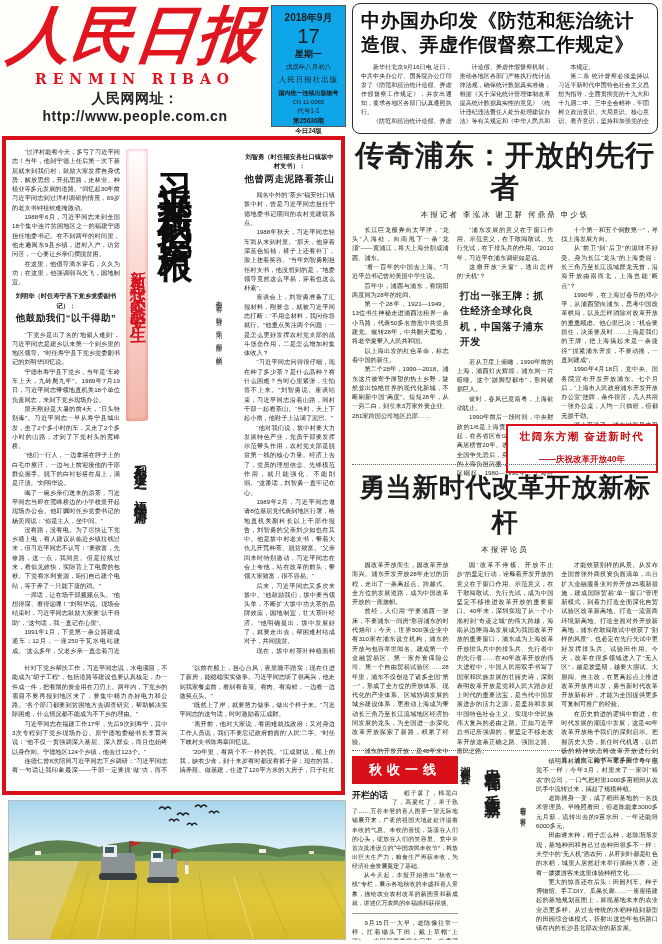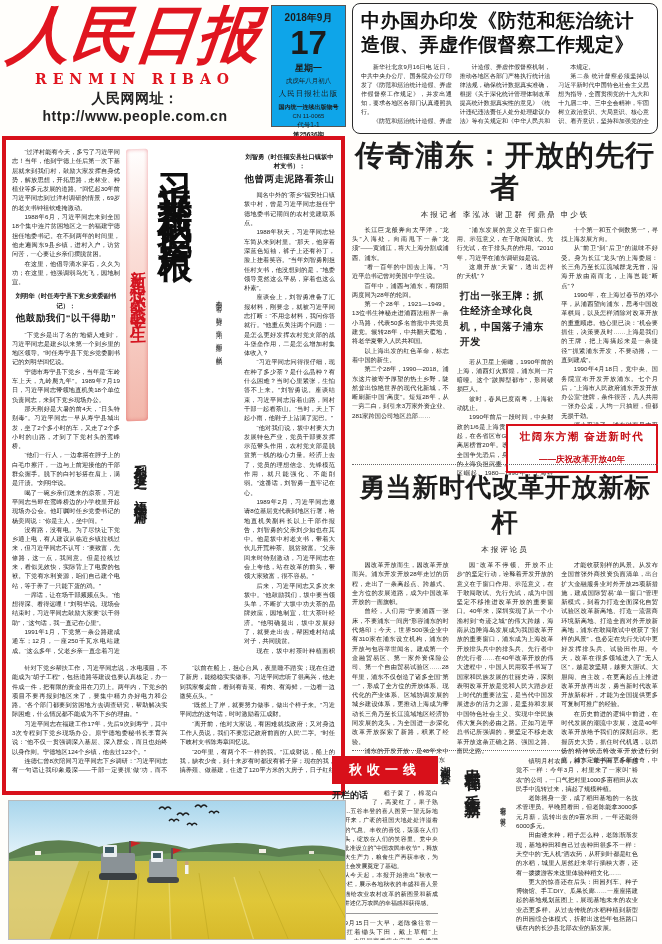--- a/index.html
+++ b/index.html
@@ -8,21 +8,21 @@
   #page { position:relative; width:662px; height:944px; background:#fffefb; margin:0 auto; overflow:hidden; color:#1c1c1c; }
 
   
   .brand { position:absolute; left:4px; top:2px; width:262px; height:130px; text-align:center; }
   .brand-title { font-family:"DejaVu Serif", serif; font-size:62px; line-height:1.05; font-weight:900; font-style:italic; color:#e0151f; letter-spacing:1px; transform:skewX(-6deg); white-space:nowrap; }
   .brand-latin { margin-top:4px; color:#e0151f; font-weight:bold; font-size:14px; letter-spacing:6px; font-family:"DejaVu Serif", serif; }
   .brand-site { margin-top:3px; font-size:14px; font-weight:bold; color:#222; letter-spacing:0.5px; }
 
   .datebox { position:absolute; left:271px; top:5px; width:75px; height:122px; border:1.5px solid #555; background:#0ea5e9; display:flex; flex-direction:column; align-items:center; padding-top:5px; gap:1px; }
   .db-ym { font-size:10px; font-weight:bold; }
-  .db-day { font-size:33px; font-weight:bold; line-height:1.05; }
+  .db-day { font-size:20px; font-weight:normal; line-height:1.05; }
   .db-week { font-size:9px; font-weight:bold; }
   .db-lunar { font-size:6.5px; margin-top:1px; }
   .db-pub { font-size:7.5px; margin-top:2px; letter-spacing:1px; }
   .db-issn-label { font-size:6px; font-weight:bold; margin-top:3px; }
   .db-issn { font-size:6px; }
   .db-code { font-size:6.5px; margin-top:1px; }
   .db-issue { font-size:6.5px; font-weight:bold; }
   .db-pages { font-size:6.5px; font-weight:bold; }
 
   
@@ -64,21 +64,21 @@
   .dv1 { top:464px; } .dv2 { top:750px; }
 
   
   .editorial { position:absolute; left:352px; top:470px; width:306px; height:278px; }
   .ed-headline { font-size:26px; font-weight:900; text-align:center; letter-spacing:0.5px; }
   .ed-byline { font-size:7.5px; text-align:center; margin:5px 0 5px; letter-spacing:2px; }
   .ed-cols { display:flex; gap:8px; height:206px; overflow:hidden; }
   .ed-col { flex:1; font-size:6.2px; line-height:1.5; text-align:justify; overflow:hidden; }
 
   
-  .harvest { position:absolute; left:332px; top:756px; width:306px; height:184px; display:flex; }
+  .harvest { position:absolute; left:352px; top:756px; width:306px; height:184px; display:flex; }
   .h-left { width:106px; overflow:hidden; }
   .h-badge { background:#d8101a; color:#fff; font-weight:900; font-size:13px; text-align:center; letter-spacing:5px; padding:5px 0; margin-bottom:5px; }
   .h-intro { font-size:5.9px; line-height:1.55; text-align:justify; font-family:"Liberation Serif", serif; }
   .h-intro-title { float:left; font-weight:900; font-size:9px; margin:0 4px 1px 0; font-family:"Liberation Sans", sans-serif; }
   .h-intro .para { text-indent:2em; }
   .h-rule { border-top:1px solid #999; margin:5px 0 4px; }
   .h-body { font-size:6.2px; line-height:1.5; text-align:justify; }
   .h-mid { width:78px; position:relative; overflow:hidden; }
   .h-region { position:absolute; left:0; top:2px; writing-mode:vertical-rl; text-orientation:upright; font-size:10px; font-weight:800; letter-spacing:2px; }
   .h-headline { position:absolute; left:26px; top:0; height:184px; writing-mode:vertical-rl; text-orientation:upright; font-size:16px; font-weight:900; letter-spacing:1.5px; line-height:1.1; }

